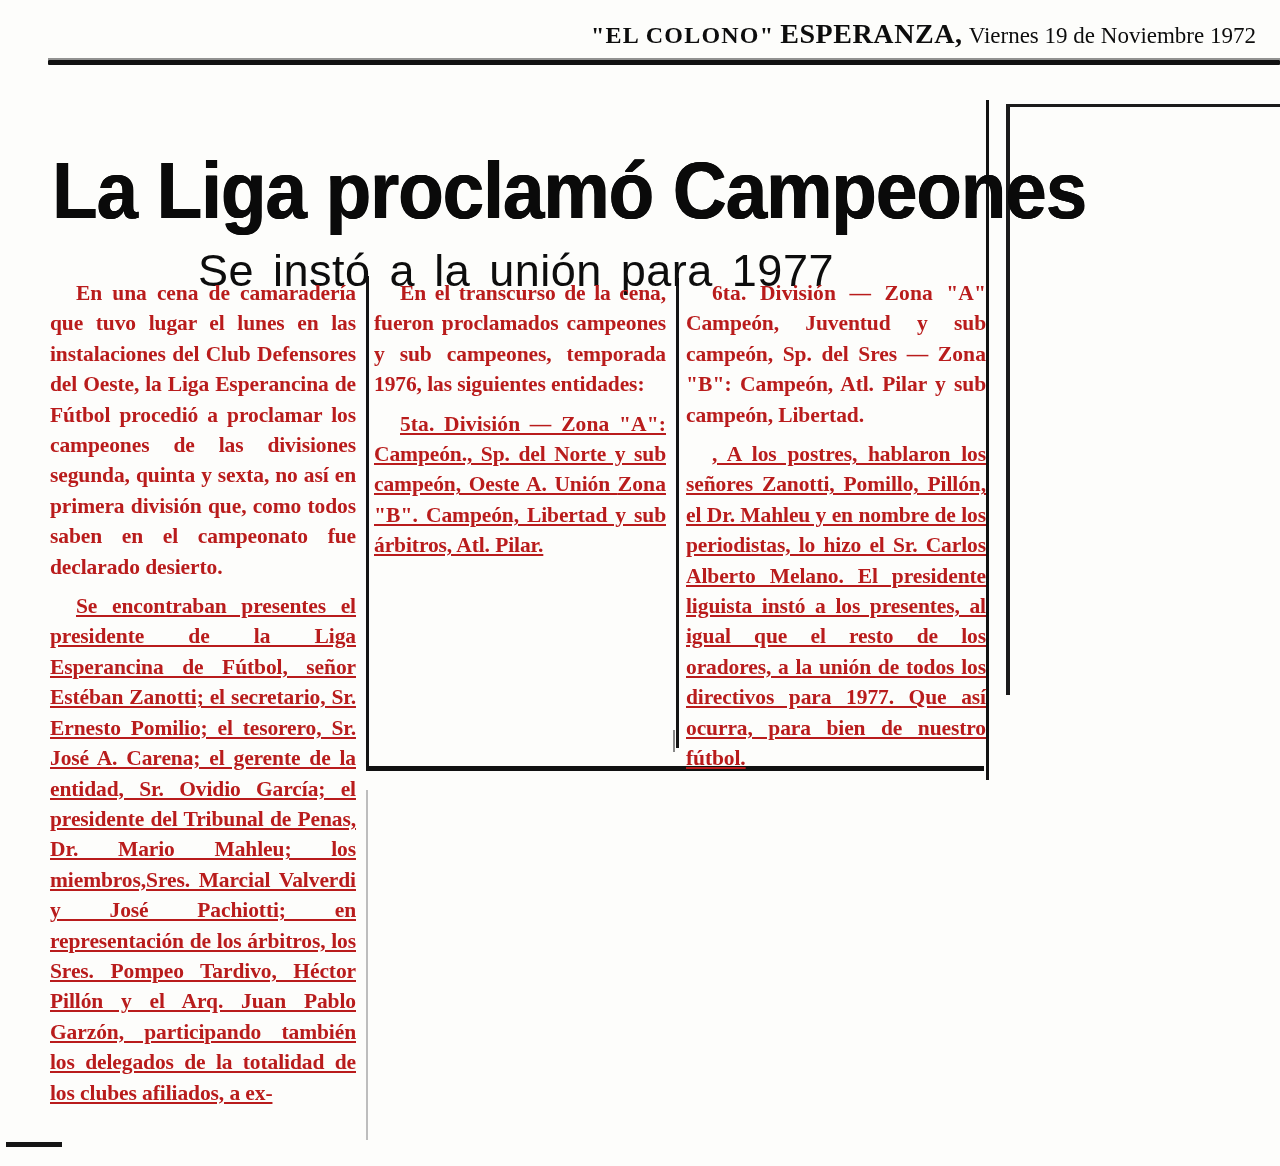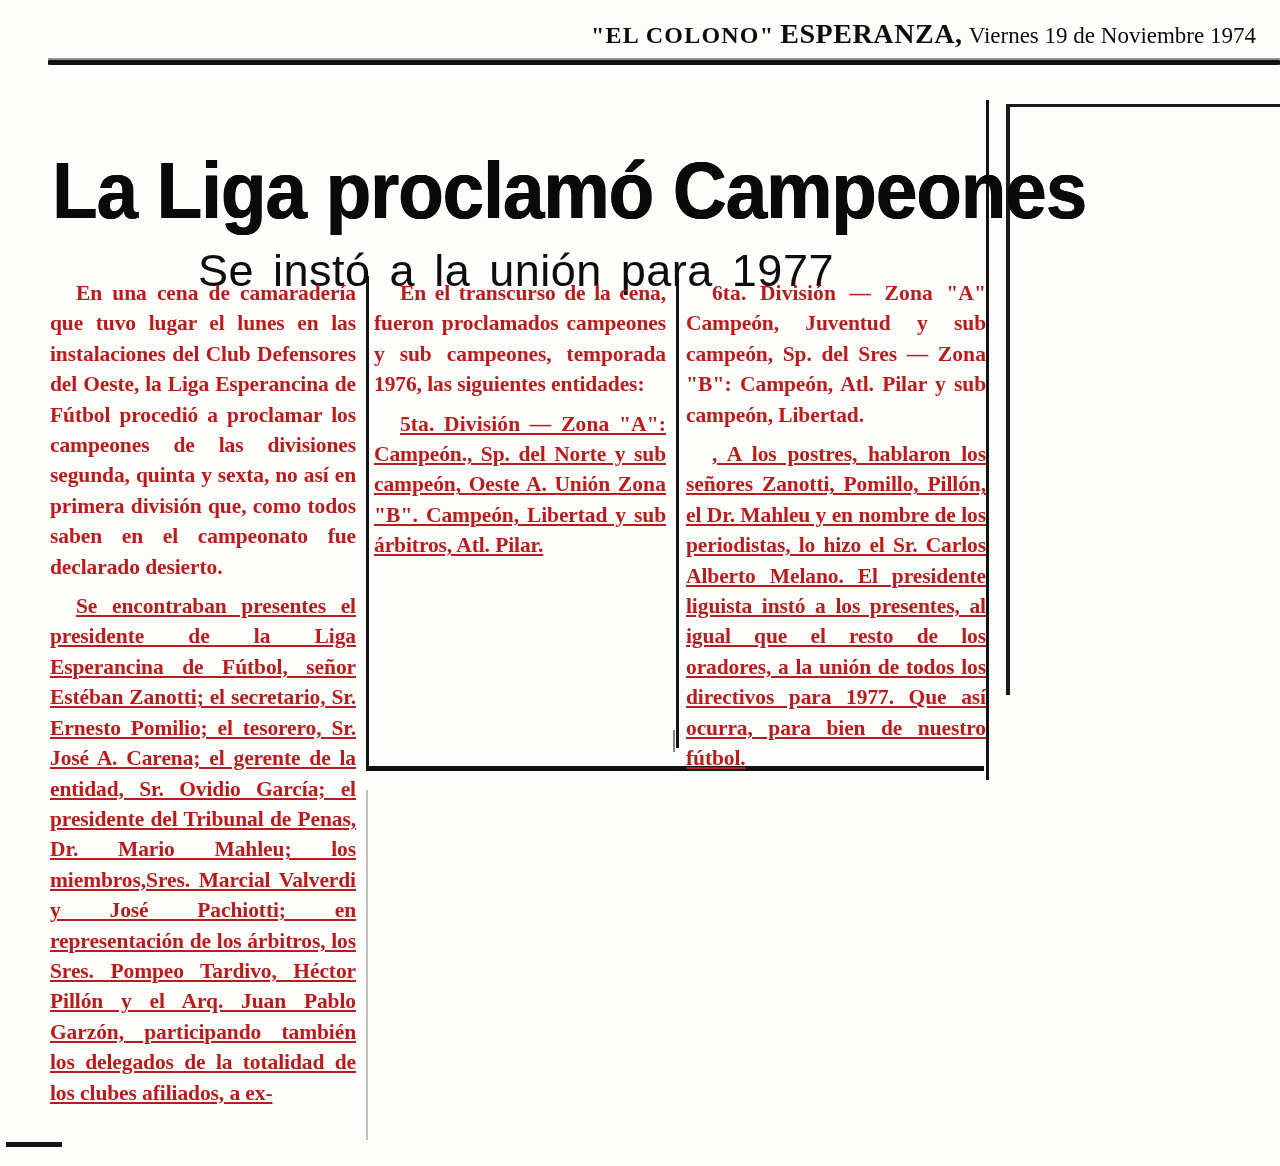--- a/index.html
+++ b/index.html
@@ -132,21 +132,21 @@
   .col, #headline, #subhead, #masthead{
     text-rendering:optimizeLegibility;
   }
 </style>
 </head>
 <body>
 
 <div id="masthead">
   <span class="paper">"EL COLONO"</span>
   <span class="city">ESPERANZA,</span>
-  <span class="date">Viernes 19 de Noviembre 1974</span>
+  <span class="date">Viernes 19 de Noviembre 1972</span>
 </div>
 
 <div class="rule-top"></div>
 <div class="rule-vert-right"></div>
 <div class="rule-vert-c1"></div>
 <div class="rule-vert-c1b"></div>
 <div class="rule-vert-c2"></div>
 <div class="rule-vert-c2b"></div>
 <div class="rule-bottom"></div>
 <div class="rule-dash"></div>

